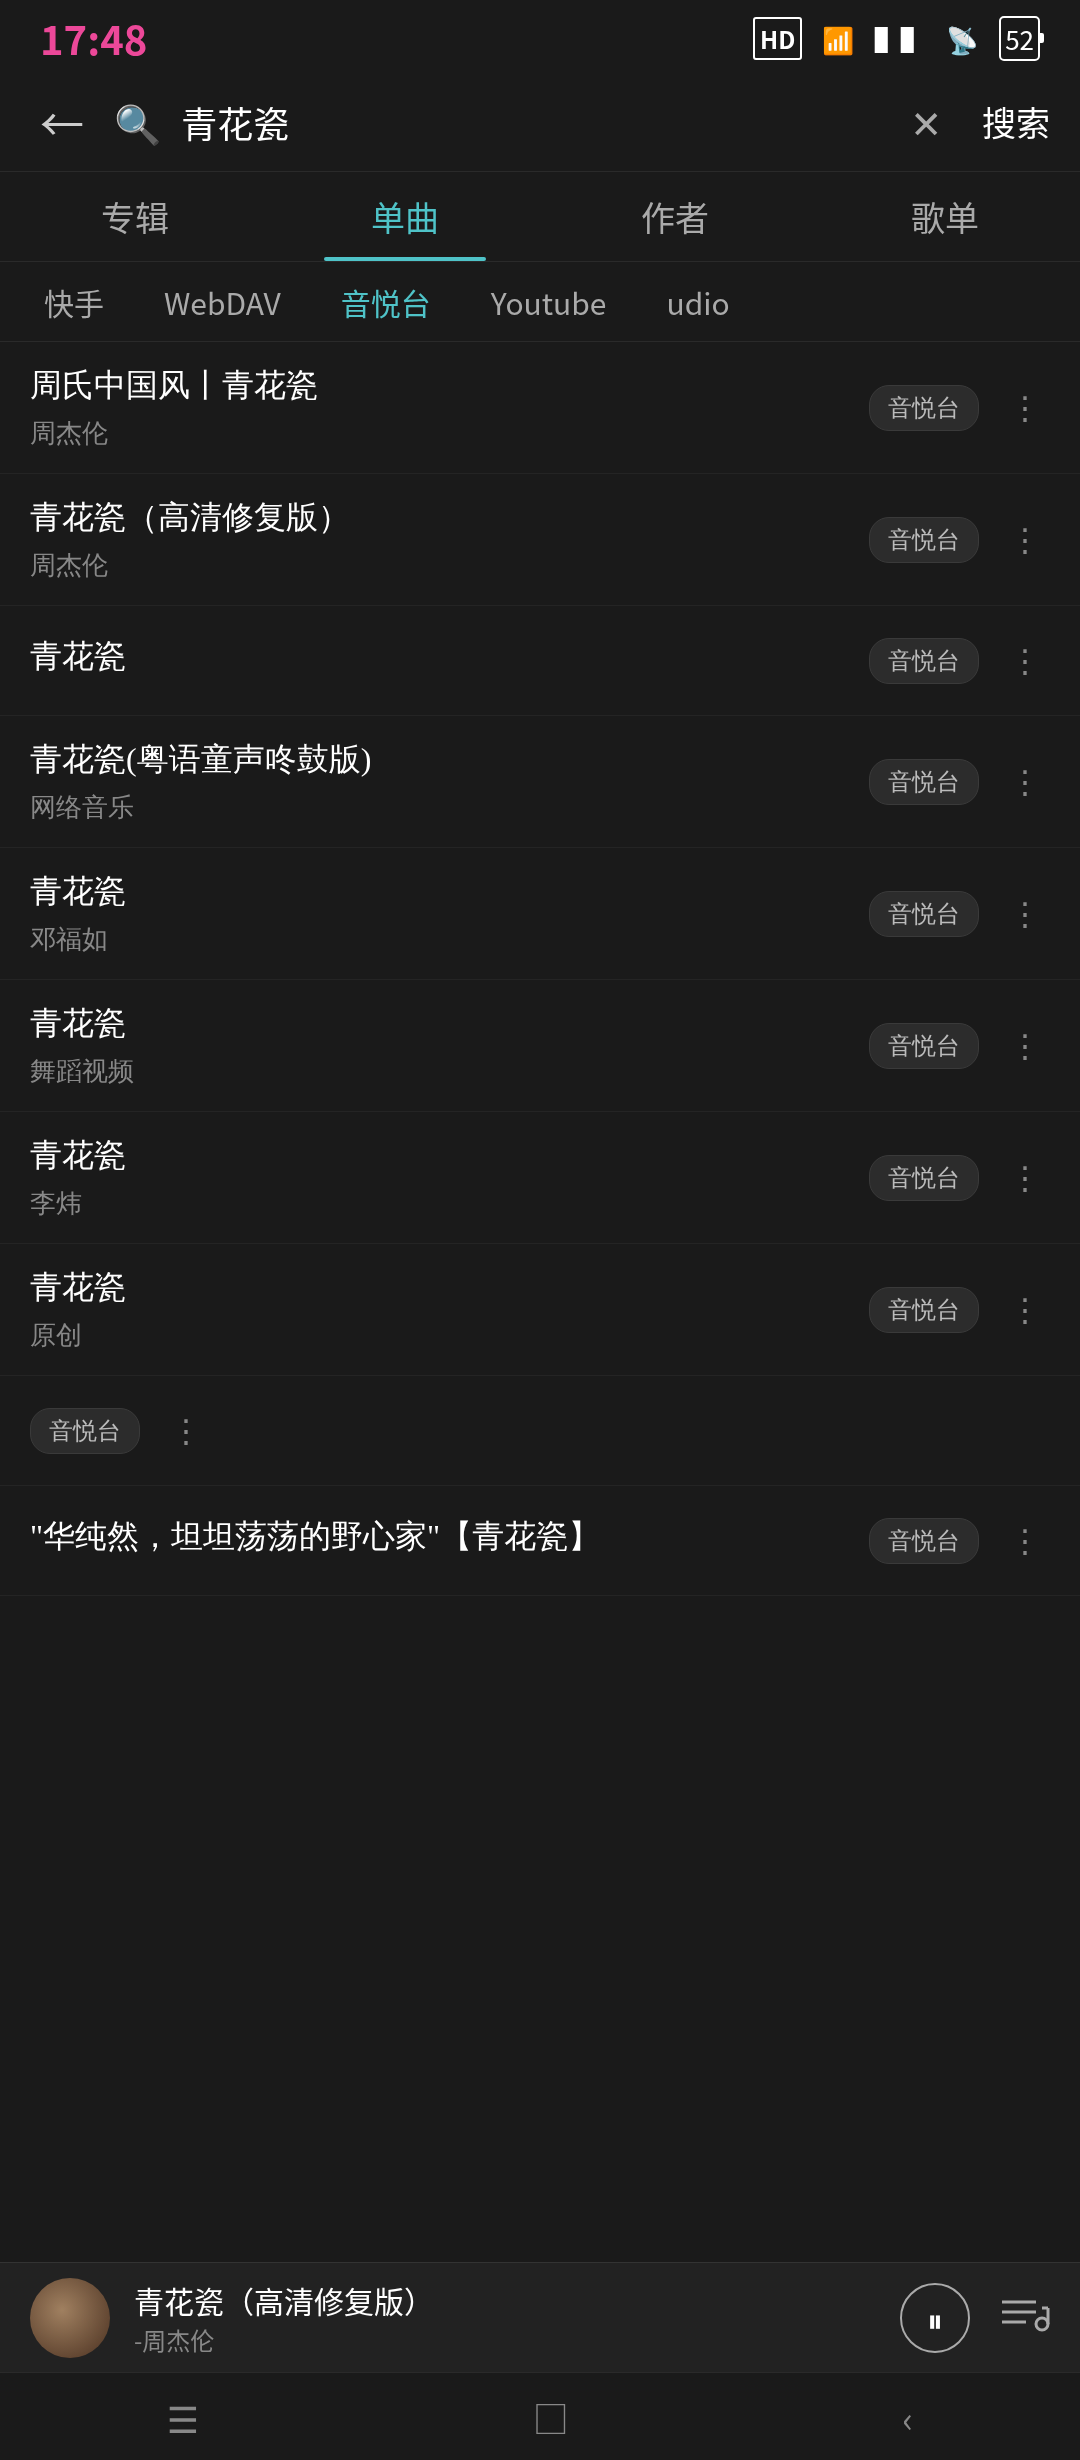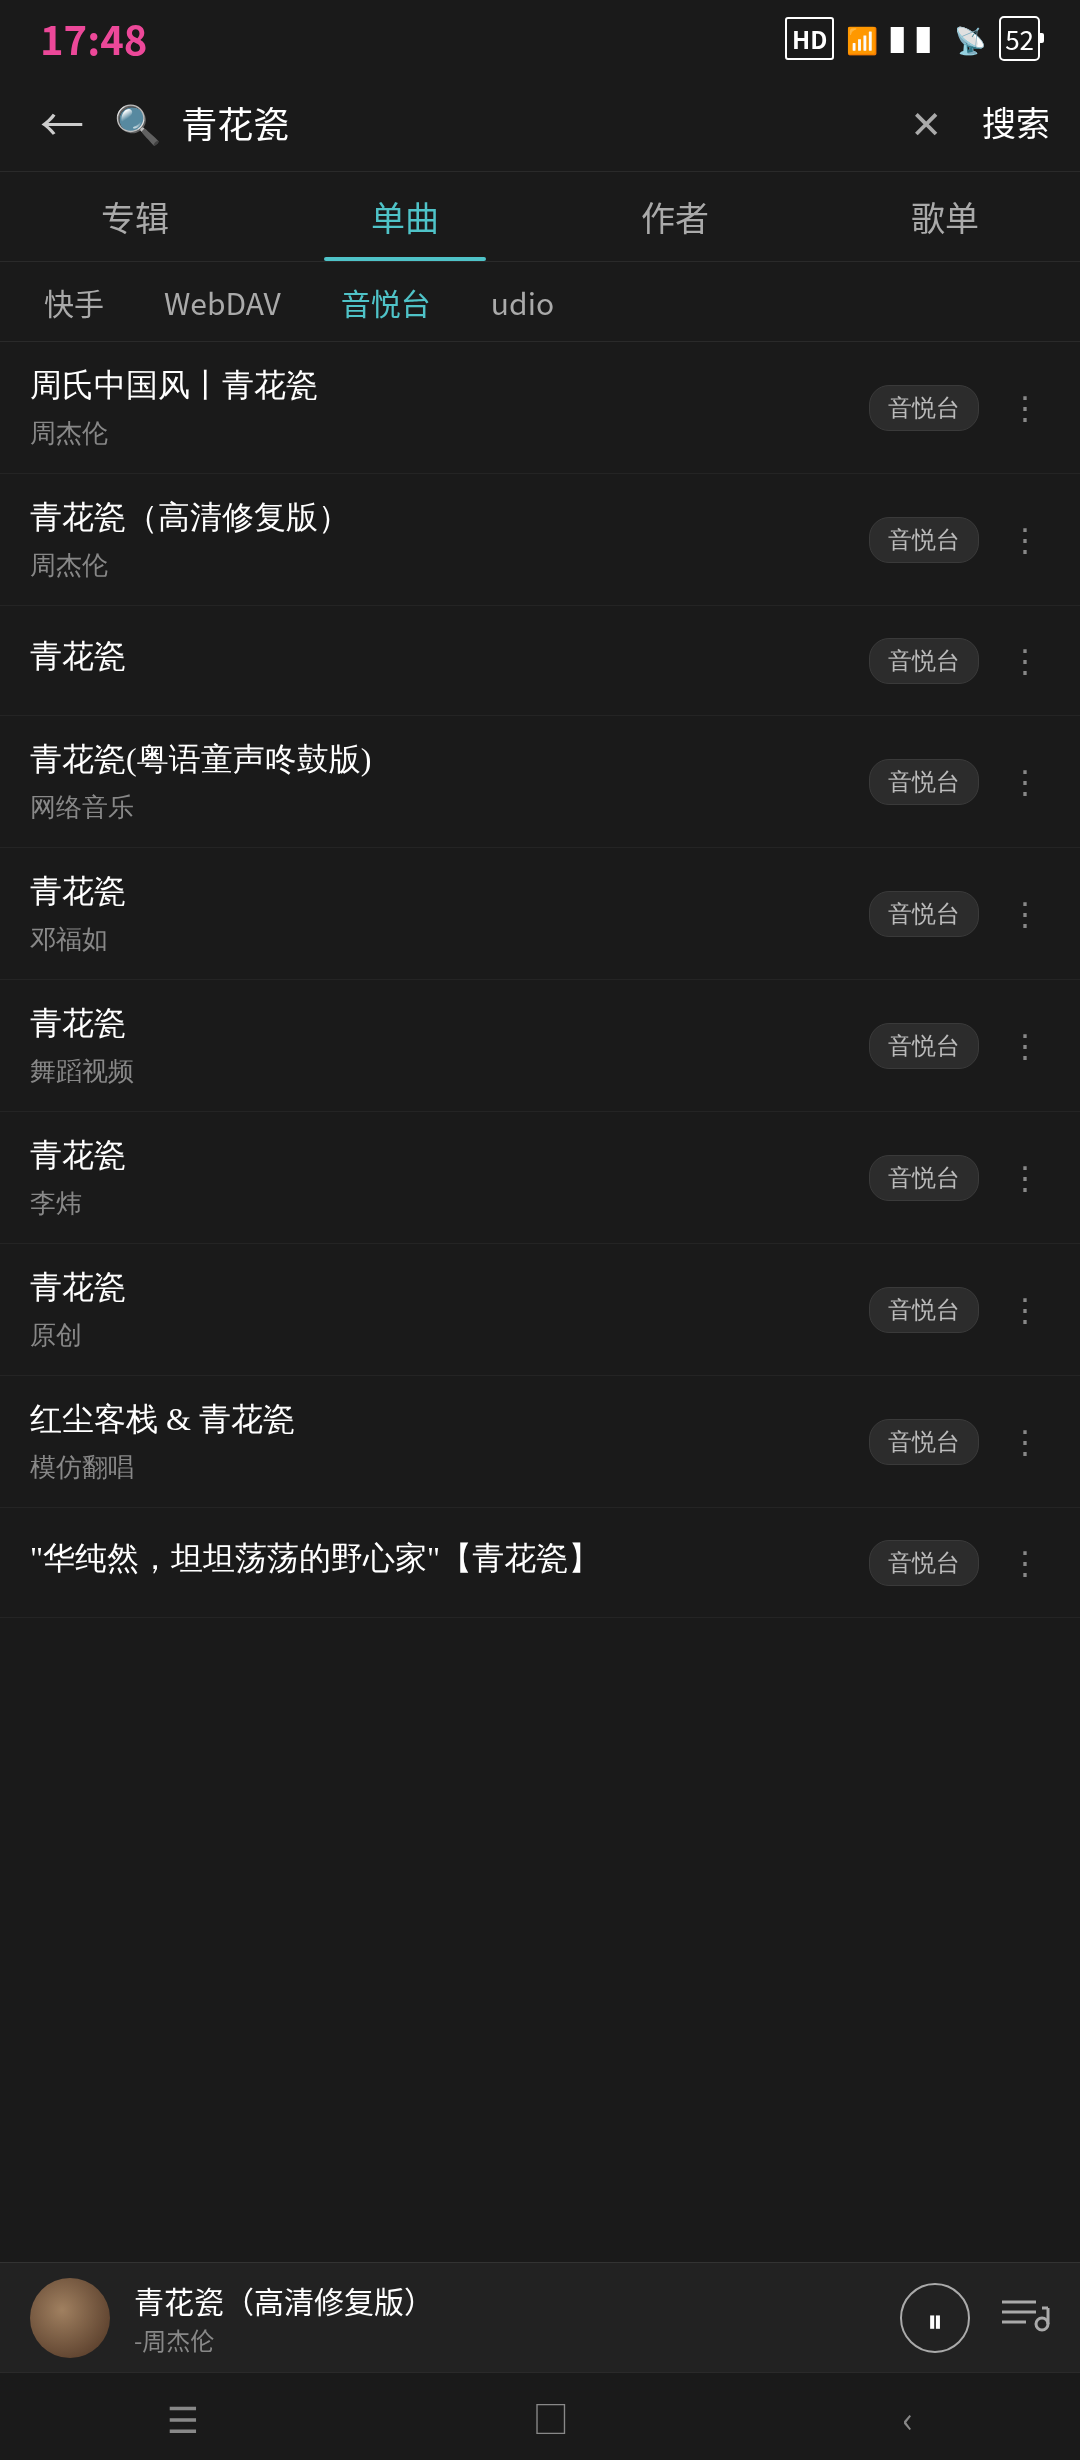--- a/index.html
+++ b/index.html
@@ -24,21 +24,21 @@
       height: 72px;
     }
     .status-time {
       font-size: 40px;
       font-weight: 700;
       color: #ec4899;
     }
     .status-icons {
       display: flex;
       align-items: center;
-      gap: 12px;
+      gap: 20px;
     }
     .status-icons span {
       font-size: 26px;
       color: #fff;
     }
     .battery {
       display: inline-flex;
       align-items: center;
       border: 2px solid #fff;
       border-radius: 5px;
@@ -329,20 +329,23 @@
   <div class="source-tab">
     <span>快手</span>
   </div>
   <div class="source-tab">
     <span>WebDAV</span>
   </div>
   <div class="source-tab active">
     <span>音悦台</span>
   </div>
   <div class="source-tab">
+    <span>Youtube</span>
+  </div>
+  <div class="source-tab">
     <span>udio</span>
   </div>
 </div>
 
 <div class="song-list">
 
   <div class="song-item">
     <div class="song-info">
       <div class="song-title">周氏中国风丨青花瓷</div>
       <div class="song-artist">周杰伦</div>
@@ -423,24 +426,20 @@
       <div class="song-title">青花瓷</div>
       <div class="song-artist">原创</div>
     </div>
     <div class="song-actions">
       <span class="source-badge">音悦台</span>
       <span class="more-btn">⋮</span>
     </div>
   </div>
 
   <div class="song-item">
-    <div class="song-info">
-      <div class="song-title">红尘客栈 &amp; 青花瓷</div>
-      <div class="song-artist">模仿翻唱</div>
-    </div>
     <div class="song-actions">
       <span class="source-badge">音悦台</span>
       <span class="more-btn">⋮</span>
     </div>
   </div>
 
   <div class="song-item">
     <div class="song-info">
       <div class="song-title">"华纯然，坦坦荡荡的野心家"【青花瓷】</div>
       <div class="song-artist"></div>

